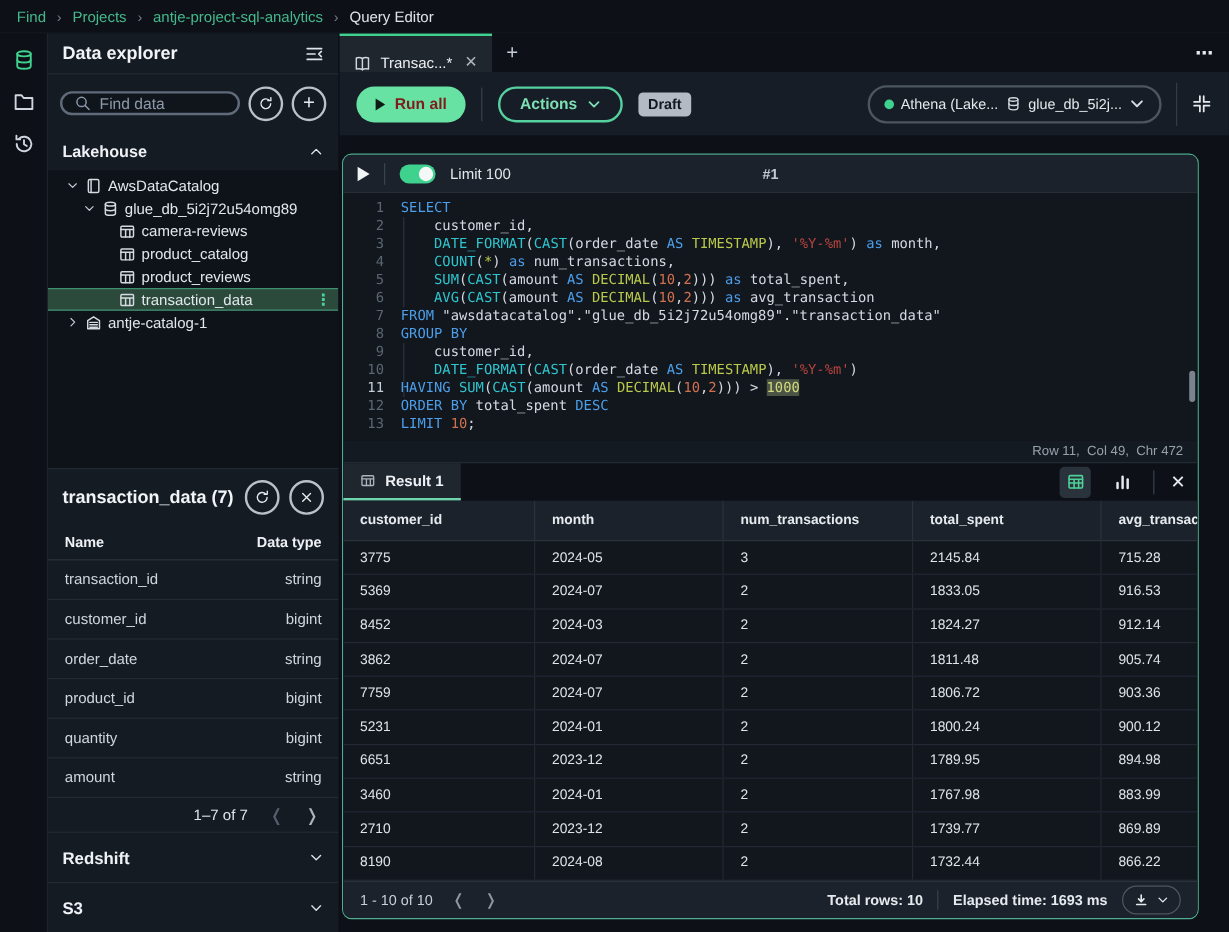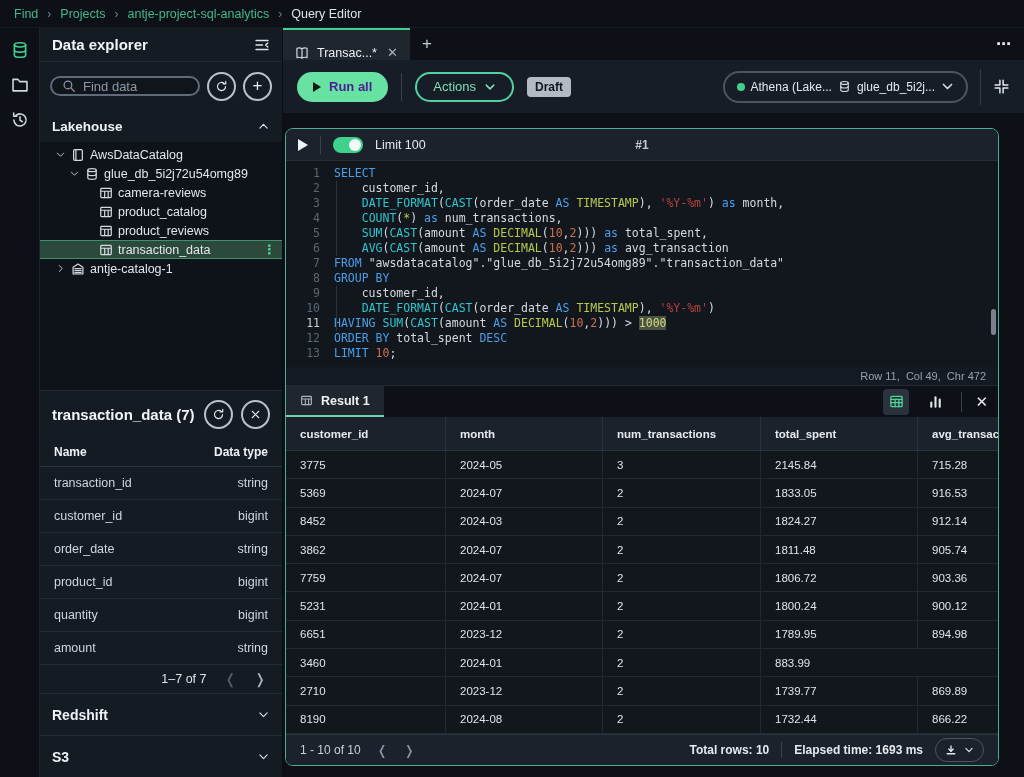--- a/index.html
+++ b/index.html
@@ -77,26 +77,26 @@
   .tabbar { height:32px; display:flex; align-items:stretch; background:#0d1117; position:relative; }
   .etab { display:flex; align-items:flex-end; gap:8px; padding:0 12px; background:#20262e;
     border-top:2px solid #3fd28f; font-size:12.5px; color:#eef1f5; cursor:pointer; }
   .etab svg { width:14px; height:14px; color:#cfd6dd; }
   .etab .tab-x { color:#aab3bd; font-size:13px; margin-left:2px; }
   .tab-plus { width:34px; display:flex; align-items:center; justify-content:center; font-size:17px; color:#c3cbd4; cursor:pointer; }
   .tab-more { position:absolute; right:12px; top:0; bottom:0; display:flex; align-items:center;
     font-size:15px; font-weight:bold; color:#e6eaee; letter-spacing:1px; cursor:pointer; }
 
   .toolbar { height:53px; background:#171d26; display:flex; align-items:center; padding:0 14px; gap:13px; }
-  .run-btn { height:30px; padding:0 16px; border-radius:16px; background:#67e2a3; color:#4c1d95;
+  .run-btn { height:30px; padding:0 16px; border-radius:16px; background:#67e2a3; color:#7f1d1d;
     font-size:13px; font-weight:bold; display:flex; align-items:center; gap:8px; cursor:pointer; border:none; font-family:inherit; }
   .run-btn .tri { width:0; height:0; border-left:8px solid #0c1b13; border-top:5px solid transparent; border-bottom:5px solid transparent; }
   .tb-div { width:1px; height:28px; background:#39424d; }
   .actions-btn { height:30px; padding:0 16px; border-radius:16px; background:transparent; border:2px solid #55d1a0;
-    color:#7ce0b4; font-size:13px; font-weight:normal; display:flex; align-items:center; gap:8px; cursor:pointer; font-family:inherit; }
+    color:#7ce0b4; font-size:13px; font-weight:bold; display:flex; align-items:center; gap:8px; cursor:pointer; font-family:inherit; }
   .actions-btn svg { width:12px; height:12px; color:#7ce0b4; }
   .draft-badge { height:20px; padding:0 8px; border-radius:4px; background:#b3bac3; color:#0f1720;
     font-size:12px; font-weight:bold; display:flex; align-items:center; }
   .tb-right { margin-left:auto; display:flex; align-items:center; gap:12px; }
   .conn-pill { height:32px; border:2px solid #4d565f; border-radius:17px; display:flex; align-items:center;
     gap:6px; padding:0 12px; font-size:12px; color:#e3e8ec; cursor:pointer; white-space:nowrap; }
   .conn-dot { width:8px; height:8px; border-radius:50%; background:#3fd28f; flex:none; }
   .conn-pill svg { width:13px; height:13px; color:#d4dae0; }
   .tb-div2 { width:1px; height:36px; background:#333b45; }
   .shrink-btn { color:#e6eaee; cursor:pointer; } .shrink-btn svg { width:17px; height:17px; }
@@ -554,20 +554,21 @@
               <div>6651</div>
               <div>2023-12</div>
               <div>2</div>
               <div>1789.95</div>
               <div>894.98</div>
             </div>
             <div class="grid-row">
               <div>3460</div>
               <div>2024-01</div>
               <div>2</div>
+              <div>1767.98</div>
               <div>883.99</div>
             </div>
             <div class="grid-row">
               <div>2710</div>
               <div>2023-12</div>
               <div>2</div>
               <div>1739.77</div>
               <div>869.89</div>
             </div>
             <div class="grid-row">

